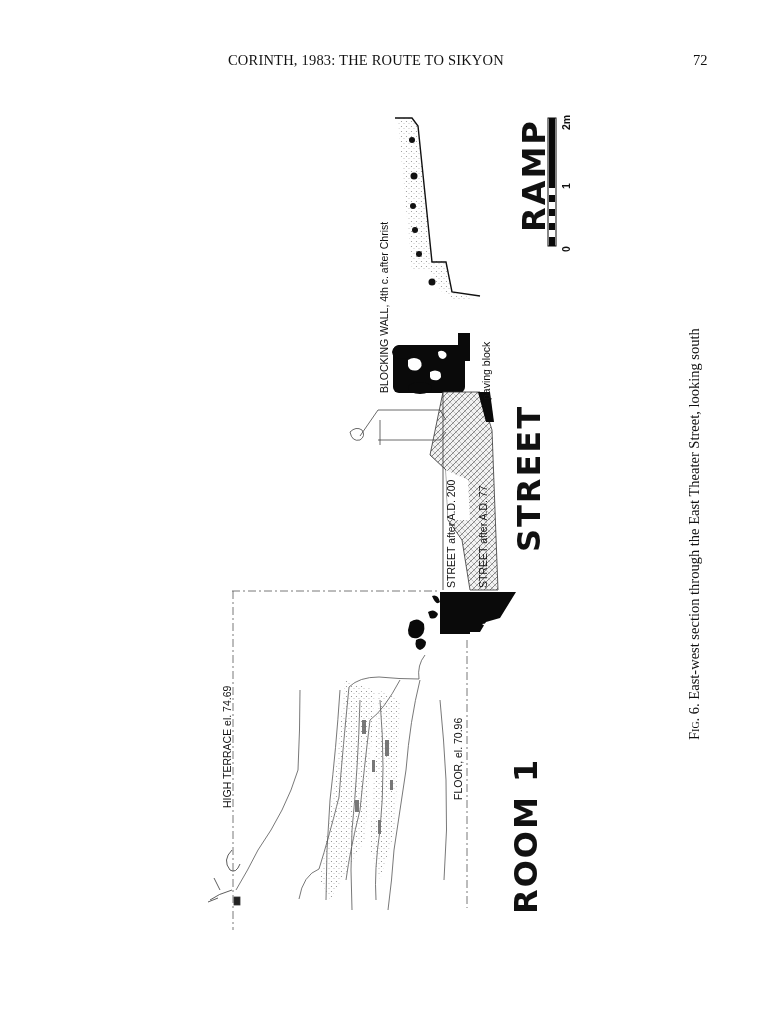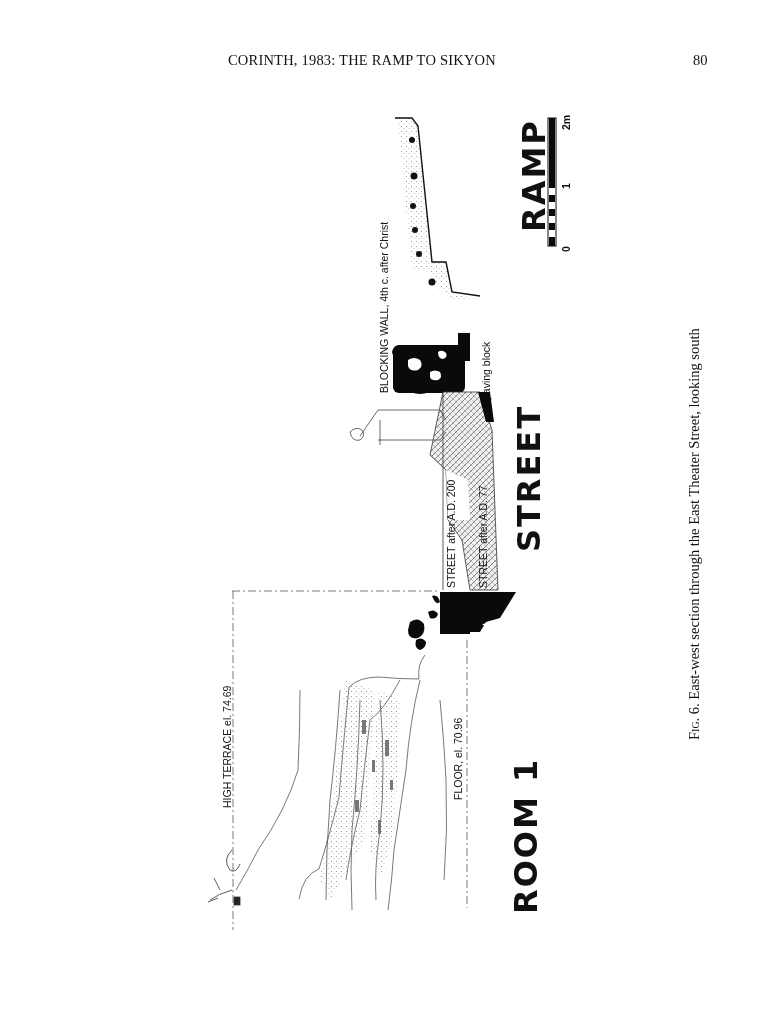--- a/index.html
+++ b/index.html
@@ -9,22 +9,22 @@
   .caption { position: absolute; left: 686px; top: 740px; transform-origin: 0 0; transform: rotate(-90deg); white-space: nowrap; font-size: 14.5px; }
   .caption .fig { font-variant: small-caps; }
   .figure { position: absolute; left: 0; top: 0; width: 766px; height: 1024px; }
   .lbl { position: absolute; transform-origin: 0 0; transform: rotate(-90deg); white-space: nowrap; font-family: "Liberation Sans", sans-serif; }
   .big { font-family: "DejaVu Sans", sans-serif; font-weight: bold; font-size: 32px; letter-spacing: 2px; }
   .small { font-size: 10.5px; }
 </style>
 </head>
 <body>
 
-<div class="running-head">CORINTH, 1983: THE RAMP TO SIKYON</div>
-<div class="page-num">80</div>
+<div class="running-head">CORINTH, 1983: THE ROUTE TO SIKYON</div>
+<div class="page-num">72</div>
 
 <div class="figure">
   <svg width="766" height="1024" viewBox="0 0 766 1024" style="position:absolute;left:0;top:0;">
     <defs>
       <pattern id="hatch" width="6" height="6" patternUnits="userSpaceOnUse">
         <rect width="6" height="6" fill="#f2f2f2"></rect>
         <path d="M0 6 L6 0 M-1 1 L1 -1 M5 7 L7 5" stroke="#666" stroke-width="0.8"></path>
         <path d="M0 0 L6 6" stroke="#999" stroke-width="0.5"></path>
       </pattern>
       <pattern id="dots" width="5" height="5" patternUnits="userSpaceOnUse">

